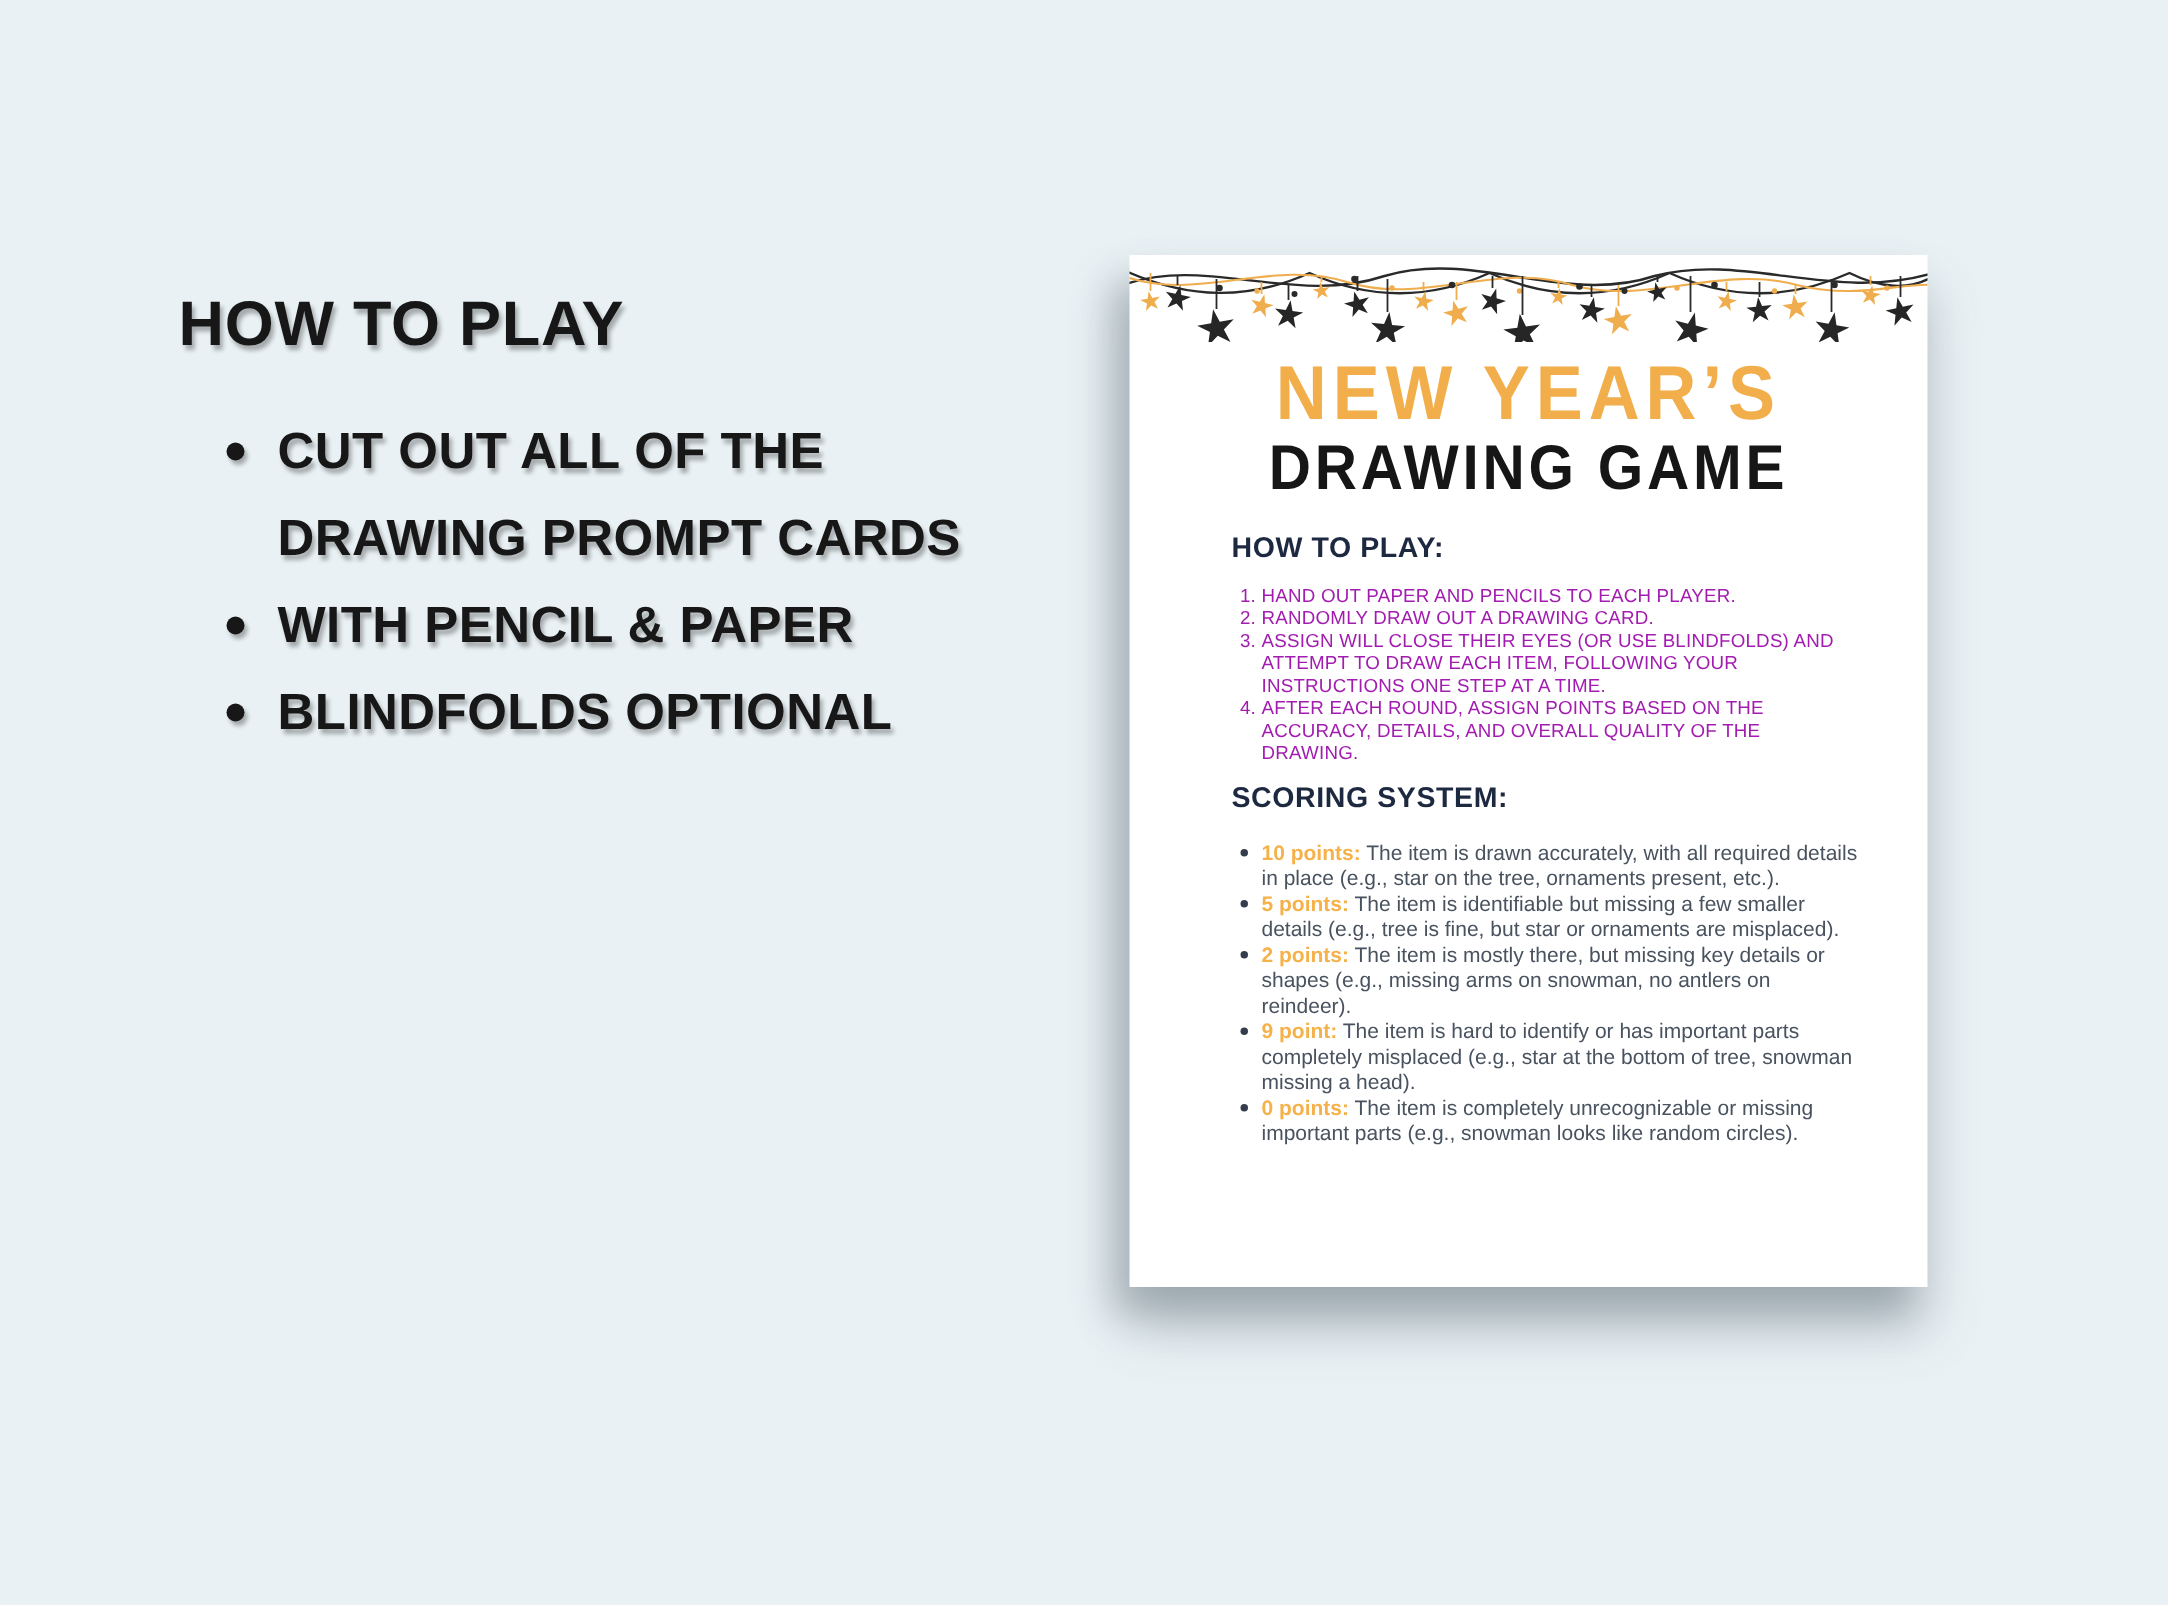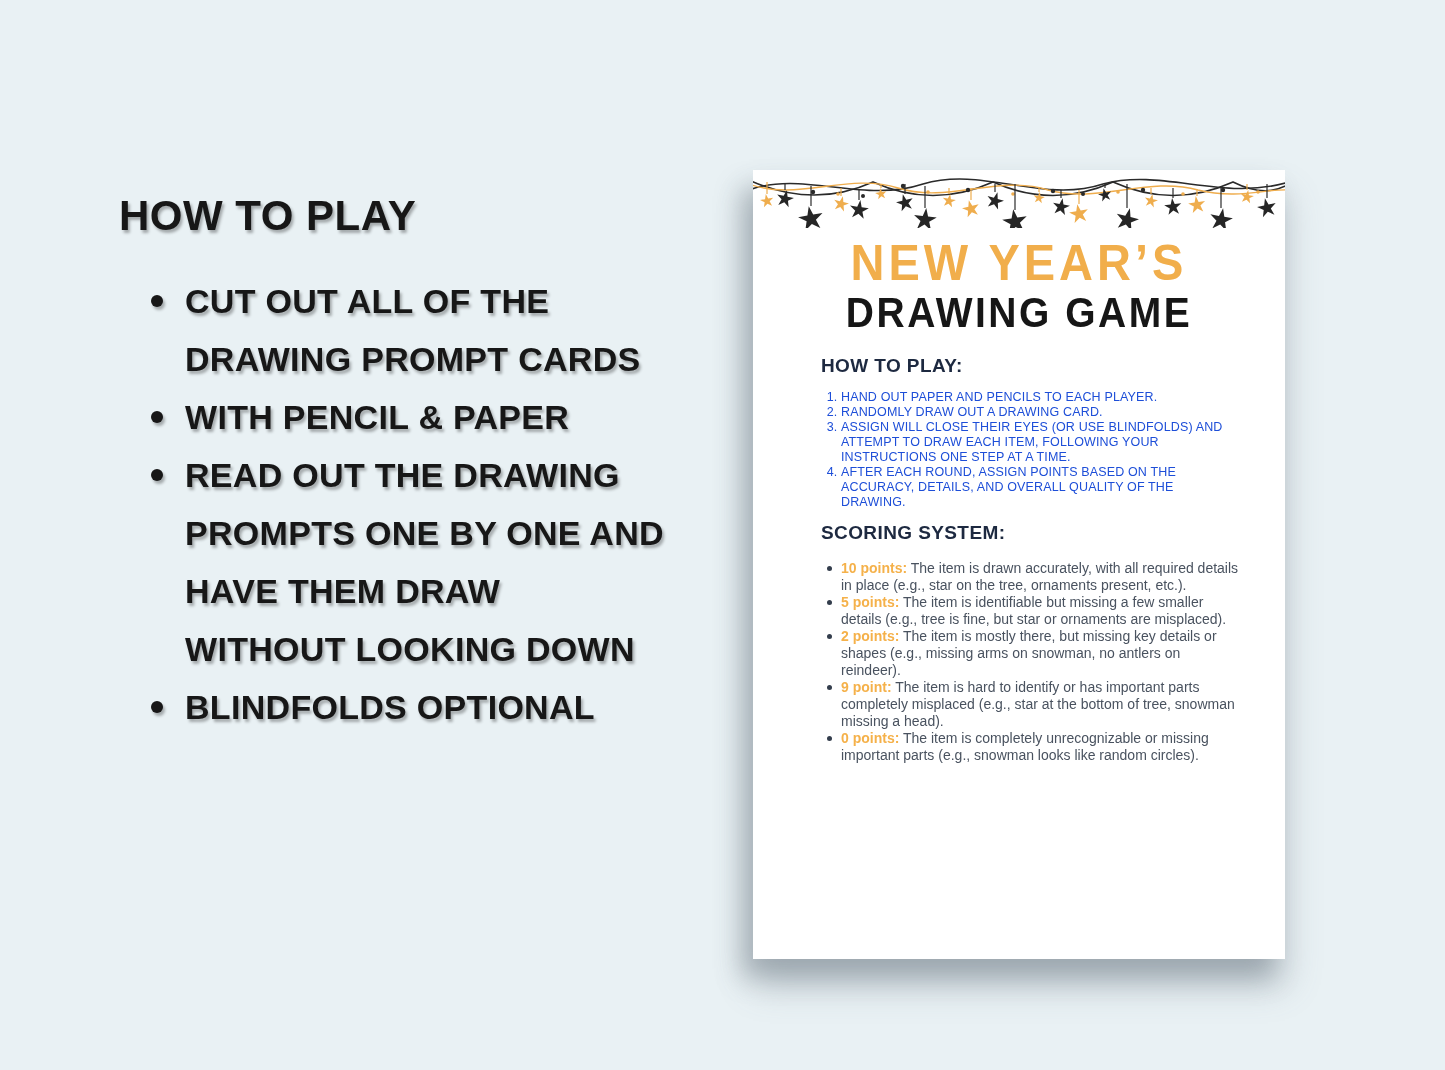--- a/index.html
+++ b/index.html
@@ -30,21 +30,21 @@
     box-shadow:2px 3px 3px rgba(0,0,0,.30);
   }
   .left-list .lines span{
     display:block;font-size:34px;font-weight:bold;line-height:58px;
     letter-spacing:.3px;
     text-shadow:2px 3px 3px rgba(0,0,0,.30);
   }
 
   
   .card{
-    position:absolute;left:753px;top:170px;width:532px;height:789px;
+    position:absolute;left:753px;top:170px;width:532px;height:688px;
     background:#ffffff;
     box-shadow:-12px 18px 24px rgba(96,110,122,.38),
                0 26px 34px rgba(96,110,122,.30);
   }
   .garland{display:block;width:532px;height:58px;}
 
   .card-title1{
     text-align:center;margin-top:4px;
     font-size:47px;font-weight:bold;letter-spacing:4px;
     color:#f1ae4b;
@@ -58,21 +58,21 @@
   }
 
   .card-body{padding:22px 44px 0 68px;}
   .section-heading{
     font-size:19px;font-weight:bold;letter-spacing:.4px;
     color:#1d2940;
   }
   .steps{
     margin:13px 0 0 0;padding-left:20px;
     font-size:12.5px;line-height:15px;letter-spacing:.15px;
-    color:#1d4ed8;font-weight:500;
+    color:#a21caf;font-weight:500;
   }
   .steps li{margin:0;padding-left:0;}
   .scoring-heading{margin-top:12px;}
   .scoring{
     list-style:none;margin:16px 0 16px 0;padding:0 0 0 6px;
     font-size:14px;line-height:17px;color:#49525f;
   }
   .scoring li{display:flex;align-items:flex-start;}
   .scoring .sdot{
     flex:none;width:5px;height:5px;border-radius:50%;
@@ -95,29 +95,20 @@
     </li>
     <li>
       <span class="dot"></span>
       <span class="lines">
         <span>WITH PENCIL &amp; PAPER</span>
       </span>
     </li>
     <li>
       <span class="dot"></span>
       <span class="lines">
-        <span>READ OUT THE DRAWING</span>
-        <span>PROMPTS ONE BY ONE AND</span>
-        <span>HAVE THEM DRAW</span>
-        <span>WITHOUT LOOKING DOWN</span>
-      </span>
-    </li>
-    <li>
-      <span class="dot"></span>
-      <span class="lines">
         <span>BLINDFOLDS OPTIONAL</span>
       </span>
     </li>
   </ul>
 </div>
 
 <div class="card">
 
   <svg class="garland" viewBox="0 0 532 58" aria-hidden="true">
     <defs>

